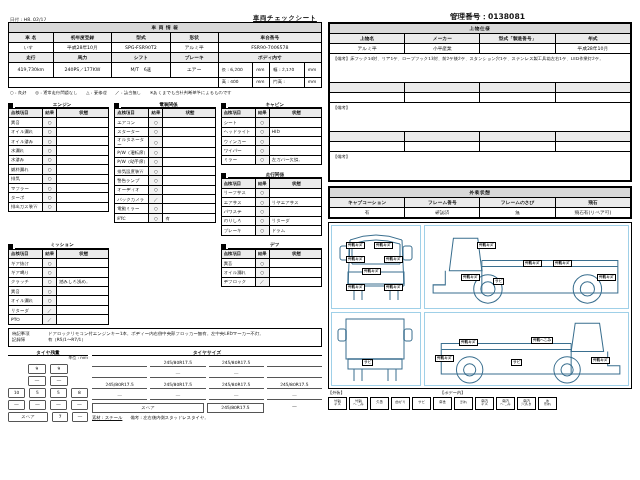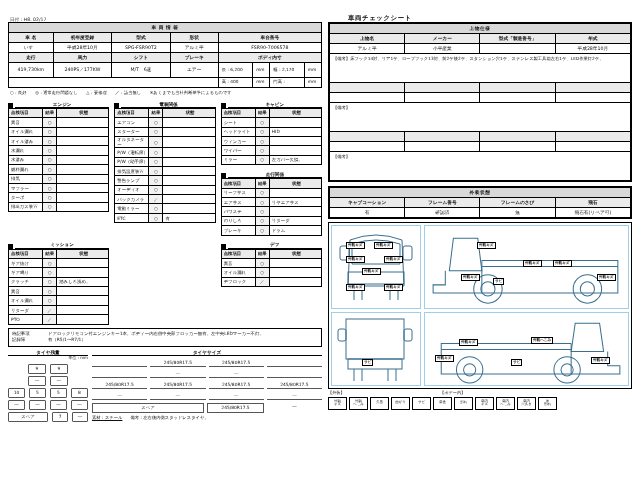--- a/index.html
+++ b/index.html
@@ -4,21 +4,21 @@
 <style>
   html,body{margin:0;padding:0;}
   body{
     width:640px;height:480px;overflow:hidden;background:#ffffff;
     font-family:"DejaVu Sans","Liberation Sans",sans-serif;
     color:#111;font-size:5px;line-height:1.15;
   }
   .page{position:relative;width:640px;height:480px;box-sizing:border-box;padding:4px;}
   .hdr{display:flex;align-items:flex-end;height:16px;padding:2px 6px 0 6px;}
   .hdr .date{font-size:4.6px;color:#222;width:120px;}
-  .hdr .title{flex:1;text-align:center;font-size:6.4px;font-weight:bold;letter-spacing:.6px;}
+  .hdr .title{flex:1;text-align:center;font-size:6.4px;font-weight:bold;letter-spacing:.6px;text-decoration:underline;}
   .hdr .mgmt{width:180px;text-align:left;font-size:7.6px;font-weight:bold;padding-left:10px;}
   .cols{display:flex;gap:6px;padding:0 4px;}
   .colL{width:316px;}
   .colR{width:306px;}
   table{border-collapse:collapse;width:100%;}
   td,th{border:.5px solid #000;padding:0;font-weight:normal;font-size:4.7px;
         text-align:center;vertical-align:middle;height:9px;}
   .band{background:#d9d9d9;font-weight:bold;letter-spacing:.5px;}
   .sub{background:#ebebeb;font-weight:bold;}
   .veh{border:1.1px solid #000;}
@@ -73,20 +73,21 @@
          display:flex;flex-direction:column;align-items:center;justify-content:center;line-height:1.05;}
 </style>
 </head>
 <body>
 
 <div class="page">
 
   <div class="hdr">
     <div class="date">日付：H8. 02/17</div>
     <div class="title">車両チェックシート</div>
+    <div class="mgmt">管理番号：0138081</div>
   </div>
 
   <div class="cols">
 
     <div class="colL">
 
       <table class="veh">
         <tbody>
             <tr>
               <td class="band" colspan="8">車 両 情 報</td>

